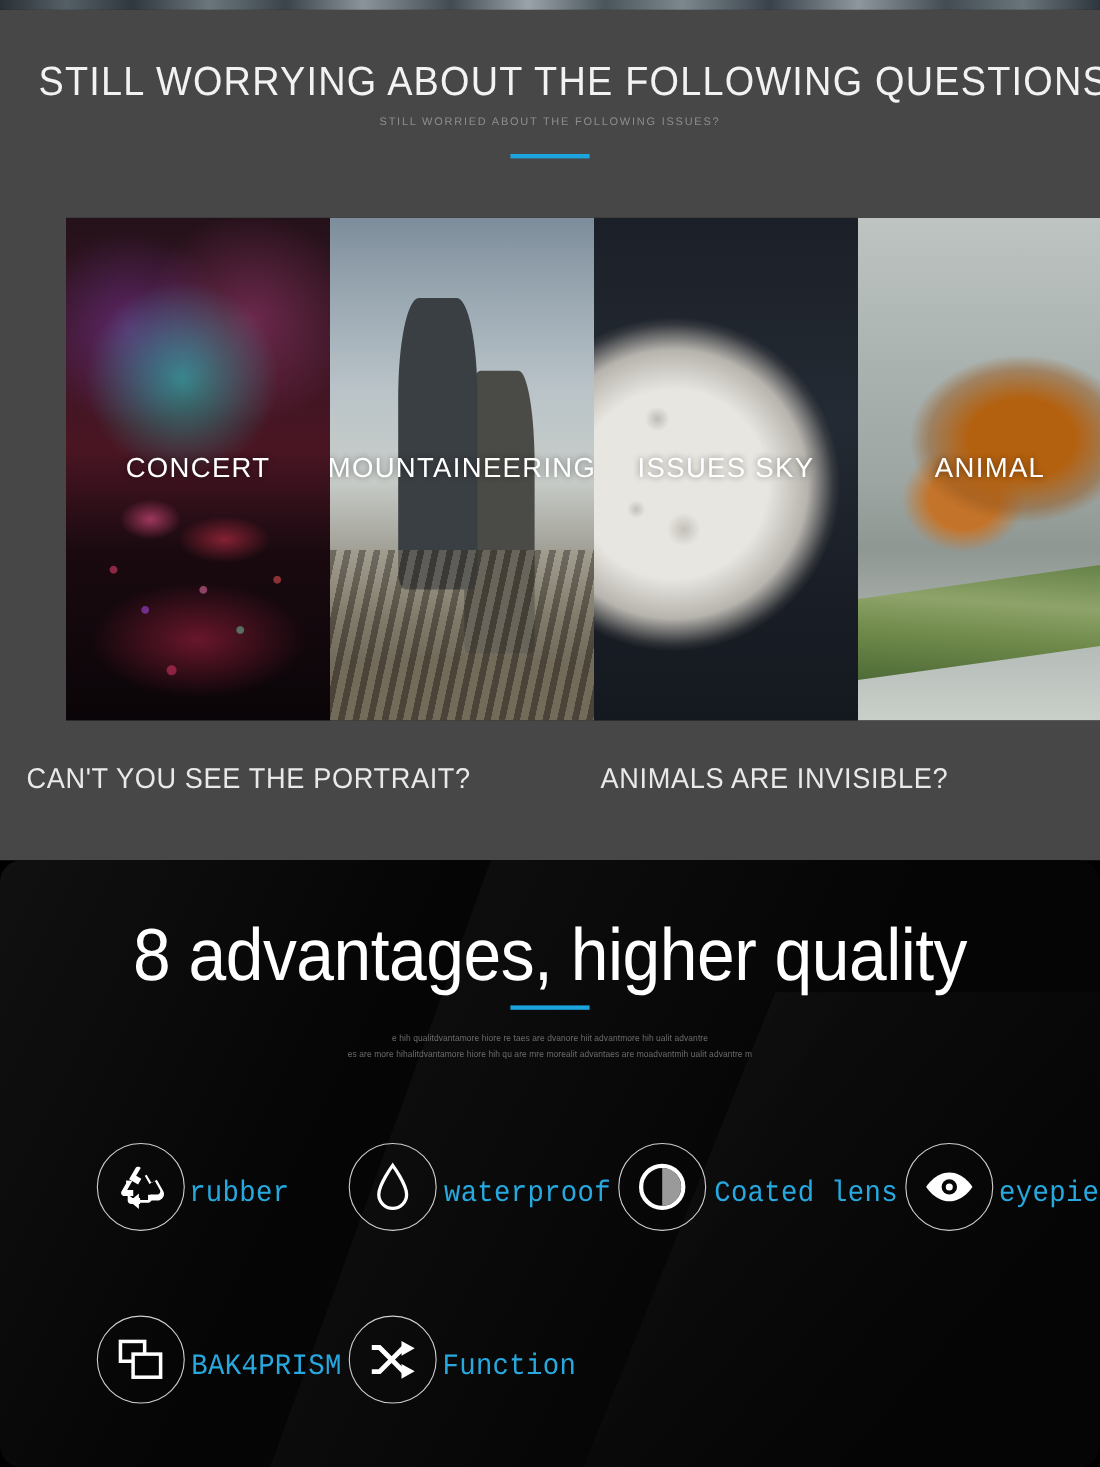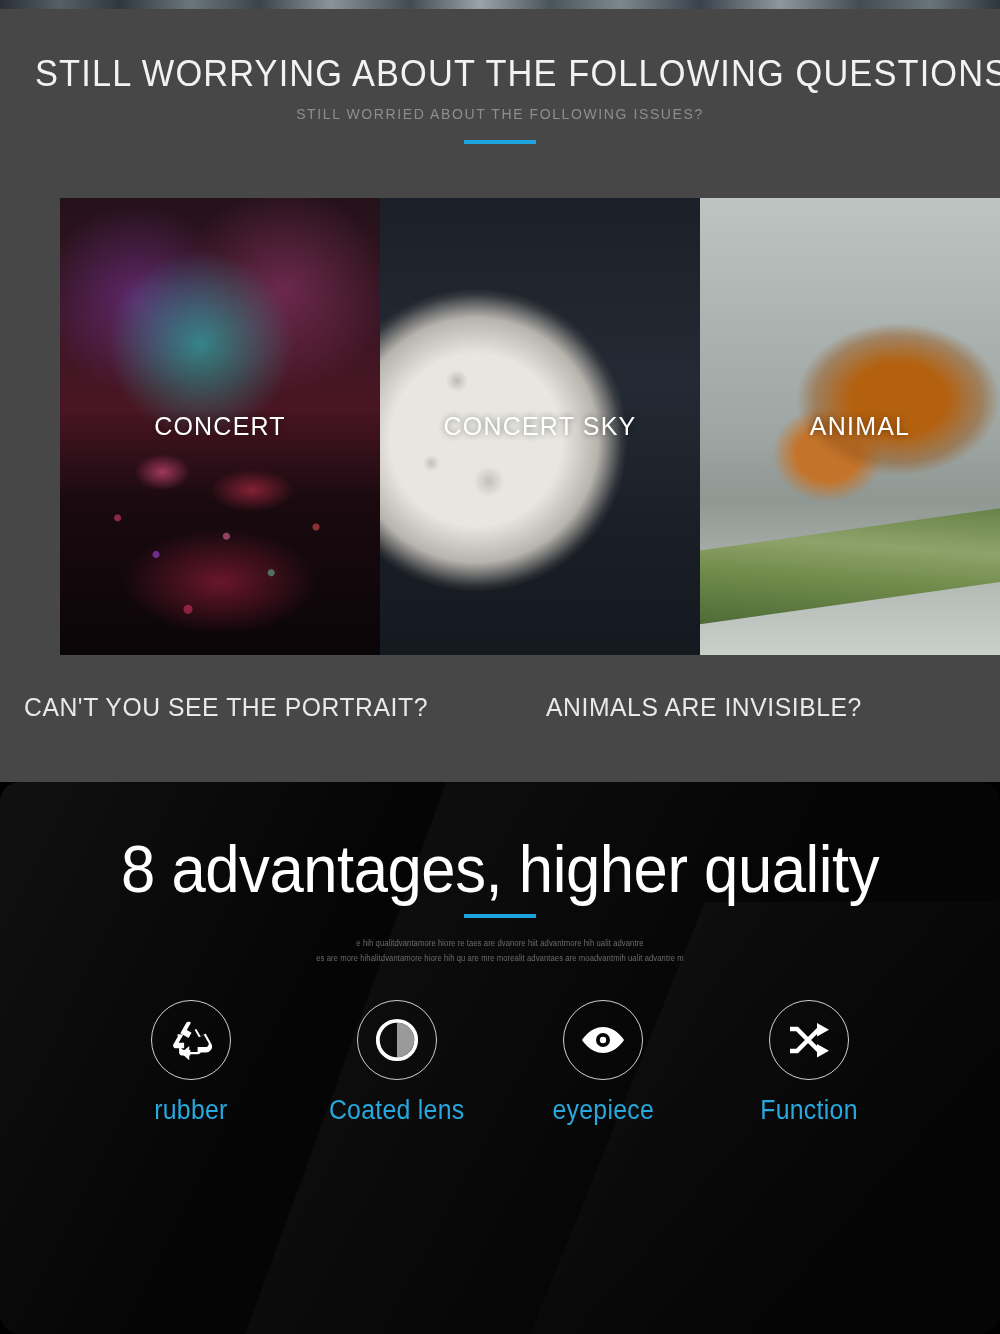--- a/index.html
+++ b/index.html
@@ -33,21 +33,21 @@
     font-size:37px;
     letter-spacing:1.2px;
     font-weight:300;
     transform:scaleX(0.93);
     white-space:nowrap;
   }
   .s1-sub{
     position:absolute; left:0; top:97px; width:1000px;
     text-align:center;
     color:#8e8e8e;
-    font-size:14px;
+    font-size:10px;
     letter-spacing:1.6px;
     font-weight:400;
   }
   .accent-bar{
     position:absolute; left:50%; transform:translateX(-50%);
     width:72px; height:4px; background:#1ba4dd;
   }
   .s1-accent{ top:131px; }
 
   
@@ -198,22 +198,23 @@
     transform:scaleX(0.9);
   }
 
   .icon-grid{
     position:absolute; left:88px; top:218px; width:824px;
     display:grid;
     grid-template-columns:repeat(4,1fr);
     row-gap:0px;
   }
   .icon-cell{
-    display:flex; flex-direction:column; align-items:center;
+    display:flex; flex-direction:row; align-items:center;
     height:157px;
+    font-family:Liberation Mono, monospace;
   }
   .icon-circle{
     width:80px; height:80px; border-radius:50%;
     border:1.4px solid #cfcfcf;
     display:flex; align-items:center; justify-content:center;
     background:transparent;
   }
   .icon-circle svg{ display:block; }
   .icon-label{
     margin-top:15px;
@@ -240,24 +241,30 @@
 
     <div class="accent-bar s1-accent"></div>
 
     <div class="cards">
 
       <div class="card">
         <div class="ph-concert"></div>
         <div class="card-label">CONCERT</div>
       </div>
 
+      <div class="card">
+        <div class="ph-mountain">
+          <div class="silhouette"></div>
+        </div>
+        <div class="card-label">MOUNTAINEERING</div>
+      </div>
 
       <div class="card">
         <div class="ph-moon"></div>
-        <div class="card-label">CONCERT SKY</div>
+        <div class="card-label">ISSUES SKY</div>
       </div>
 
       <div class="card">
         <div class="ph-squirrel"></div>
         <div class="card-label">ANIMAL</div>
       </div>
 
     </div>
 
     <div class="s1-captions">
@@ -293,20 +300,28 @@
             <path d="m14.6 41 6.2-6.2-6.2-6.2z" opacity="0"></path>
             <path d="M30.6 17.4 27 19.5l4.9 8.4h-5.5v6.2h5.5l-4.9 8.4 3.6 2.1 7.6-13.1c1-1.7 1-3.3 0-5l-7.6-9.1z" opacity="0"></path>
             <path d="M28.8 13.6 33.5 21l-5.2 3 8.9 5.2 5.8-9.9c1-1.8-.4-4.5-2.5-4.5l-11.7-1.2z" opacity="0"></path>
             <path d="M27.9 12.9 32.6 21l5.2-3 5.2 9c1 1.7-.4 4.5-2.5 4.5h-6.6v6h6.6c4.9 0 8.1-5.3 5.7-9.5l-6.3-11-5.3 3.1-4.8-8.2z"></path>
             <path d="M31.2 41h-9.1v-6.5l-9 7.7 9 7.8V43.6h9.1c2.1 0 3.7-1.7 3.7-3.7v-4.2h-3.7V41z" transform="translate(0,-4)"></path>
           </svg>
         </div>
         <div class="icon-label">rubber</div>
       </div>
 
+      <div class="icon-cell">
+        <div class="icon-circle">
+          <svg width="40" height="46" viewBox="0 0 32 40">
+            <path d="M16 3 C16 3 5 18 5 26 a11 11 0 0 0 22 0 C27 18 16 3 16 3 Z" fill="none" stroke="#fff" stroke-width="2.6"></path>
+          </svg>
+        </div>
+        <div class="icon-label">waterproof</div>
+      </div>
 
 
       <div class="icon-cell">
         <div class="icon-circle">
           <svg width="46" height="46" viewBox="0 0 48 48">
             <circle cx="24" cy="24" r="20" fill="none" stroke="#fff" stroke-width="4"></circle>
             <path d="M24 6 a18 18 0 0 1 0 36 Z" fill="#9a9a9a"></path>
           </svg>
         </div>
         <div class="icon-label">Coated lens</div>
@@ -317,20 +332,29 @@
           <svg width="48" height="32" viewBox="0 0 48 32">
             <path d="M24 3 C37 3 45 16 45 16 S37 29 24 29 S3 16 3 16 S11 3 24 3 Z" fill="#fff"></path>
             <circle cx="24" cy="16" r="7" fill="#050505"></circle>
             <circle cx="24" cy="16" r="3.2" fill="#fff"></circle>
           </svg>
         </div>
         <div class="icon-label">eyepiece</div>
       </div>
 
 
+      <div class="icon-cell">
+        <div class="icon-circle">
+          <svg width="44" height="40" viewBox="0 0 44 40">
+            <rect x="3.5" y="3.5" width="22" height="18" fill="none" stroke="#fff" stroke-width="3.2"></rect>
+            <rect x="15" y="15" width="25" height="21" fill="#050505" stroke="#fff" stroke-width="3.2"></rect>
+          </svg>
+        </div>
+        <div class="icon-label">BAK4PRISM</div>
+      </div>
 
       <div class="icon-cell">
         <div class="icon-circle">
           <svg width="46" height="40" viewBox="0 0 46 40">
             <g stroke="#fff" stroke-width="4.4" fill="none" stroke-linecap="butt">
               <path d="M4 9 H11 L33 31"></path>
               <path d="M4 31 H11 L33 9"></path>
             </g>
             <path d="M31 3 L43 9.7 L31 16.4 Z" fill="#fff"></path>
             <path d="M31 24 L43 30.7 L31 37.4 Z" fill="#fff"></path>

